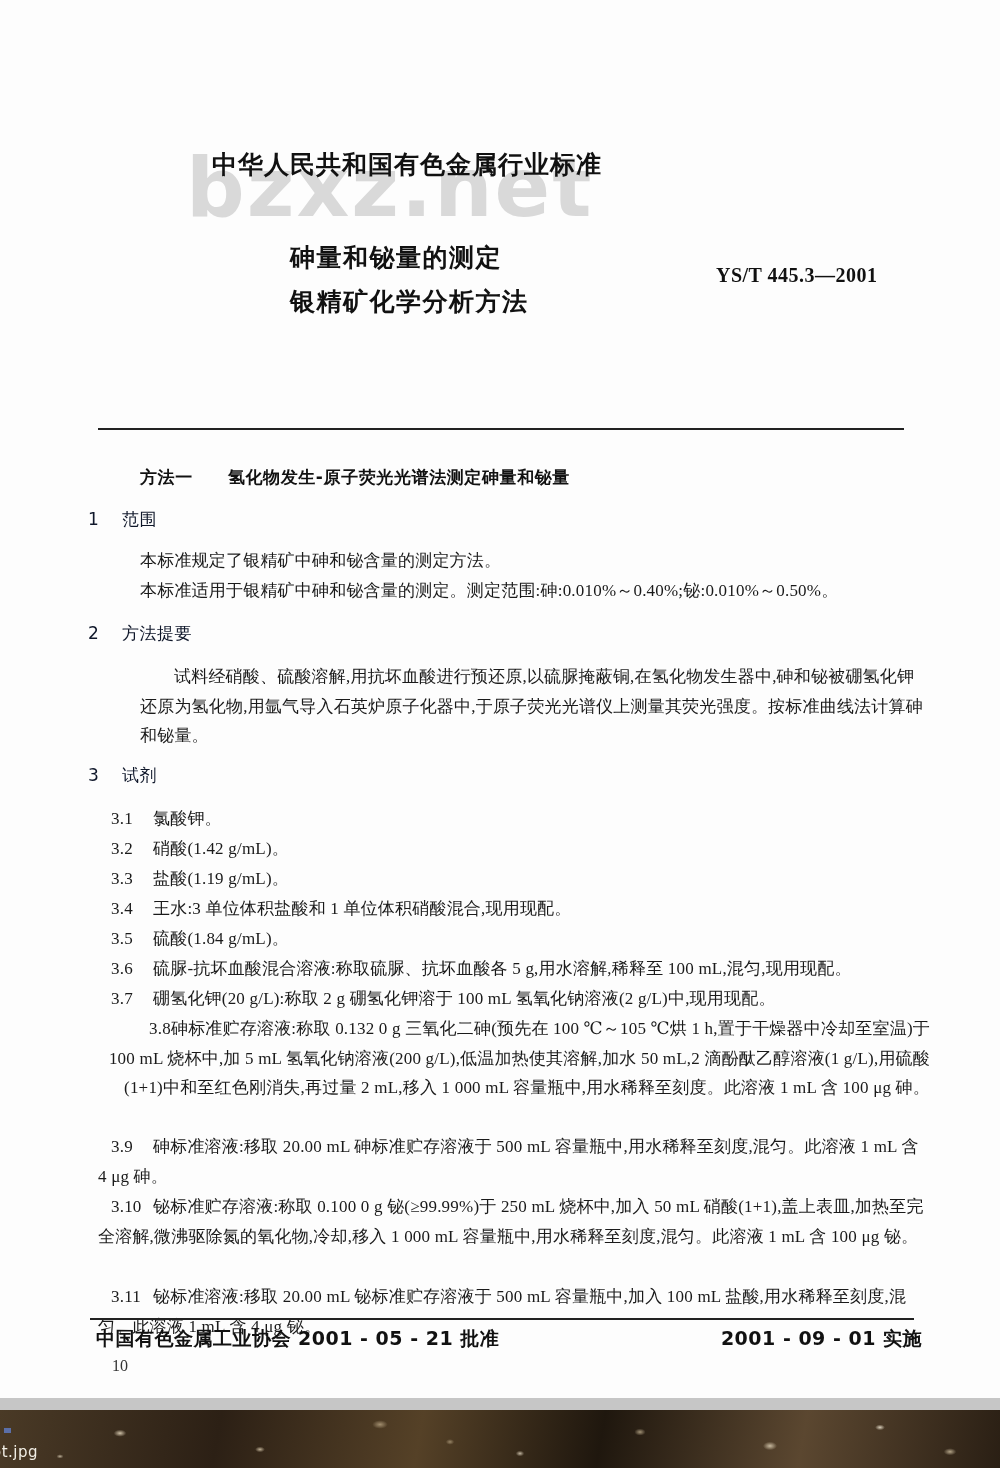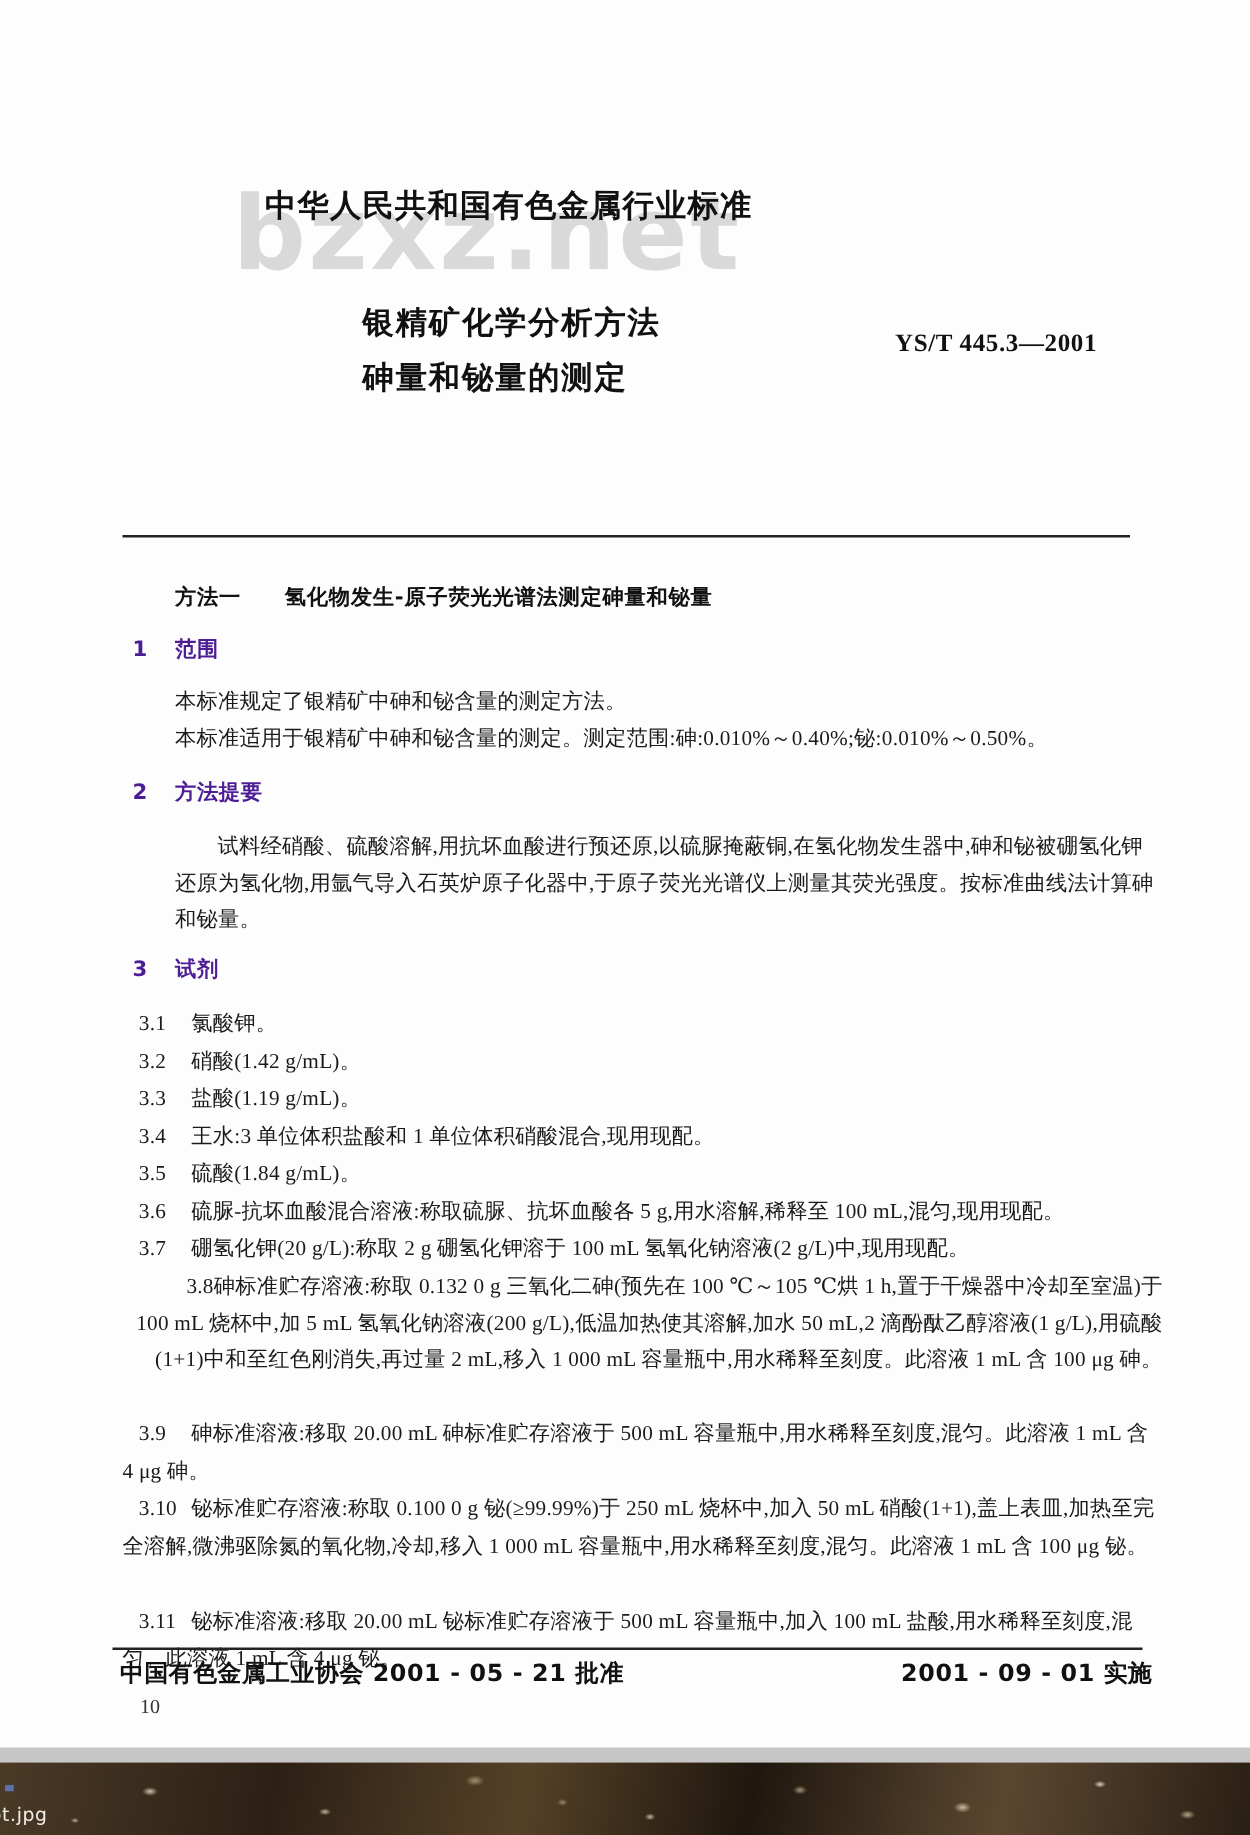--- a/index.html
+++ b/index.html
@@ -111,26 +111,26 @@
     font-family: "DejaVu Sans", sans-serif;
     font-weight: bold;
     font-size: 17px;
     letter-spacing: 0.6px;
     color: #111;
   }
   .method-head .mh-gap { display: inline-block; width: 22px; }
 
   .sec-head {
     position: absolute;
-    left: 106px;
-    font-family: "DejaVu Sans", sans-serif;
-    font-weight: bold;
+    left: 88px;
+    font-family: "DejaVu Sans", sans-serif;
+    font-weight: normal;
     font-size: 17px;
     letter-spacing: 0.5px;
-    color: #4c1d95;
+    color: #0f172a;
   }
   .sec-head .num { display: inline-block; width: 34px; }
 
   .para {
     position: absolute;
     left: 140px;
     width: 790px;
     font-family: "Liberation Serif", "DejaVu Serif", serif;
     font-size: 17px;
     line-height: 29.5px;
@@ -239,22 +239,22 @@
 <div class="page">
   <div class="scan"></div>
 
   <div class="watermark">bzxz.net</div>
 
   <div class="content">
 
     <div class="std-title">中华人民共和国有色金属行业标准</div>
 
     <div class="title-block">
+      <div>砷量和铋量的测定</div>
       <div>银精矿化学分析方法</div>
-      <div>砷量和铋量的测定</div>
     </div>
 
     <div class="std-number">YS/T 445.3—2001</div>
 
     <div class="eng-title">
     </div>
 
     <div class="rule rule-top"></div>
 
     <div class="method-head">

